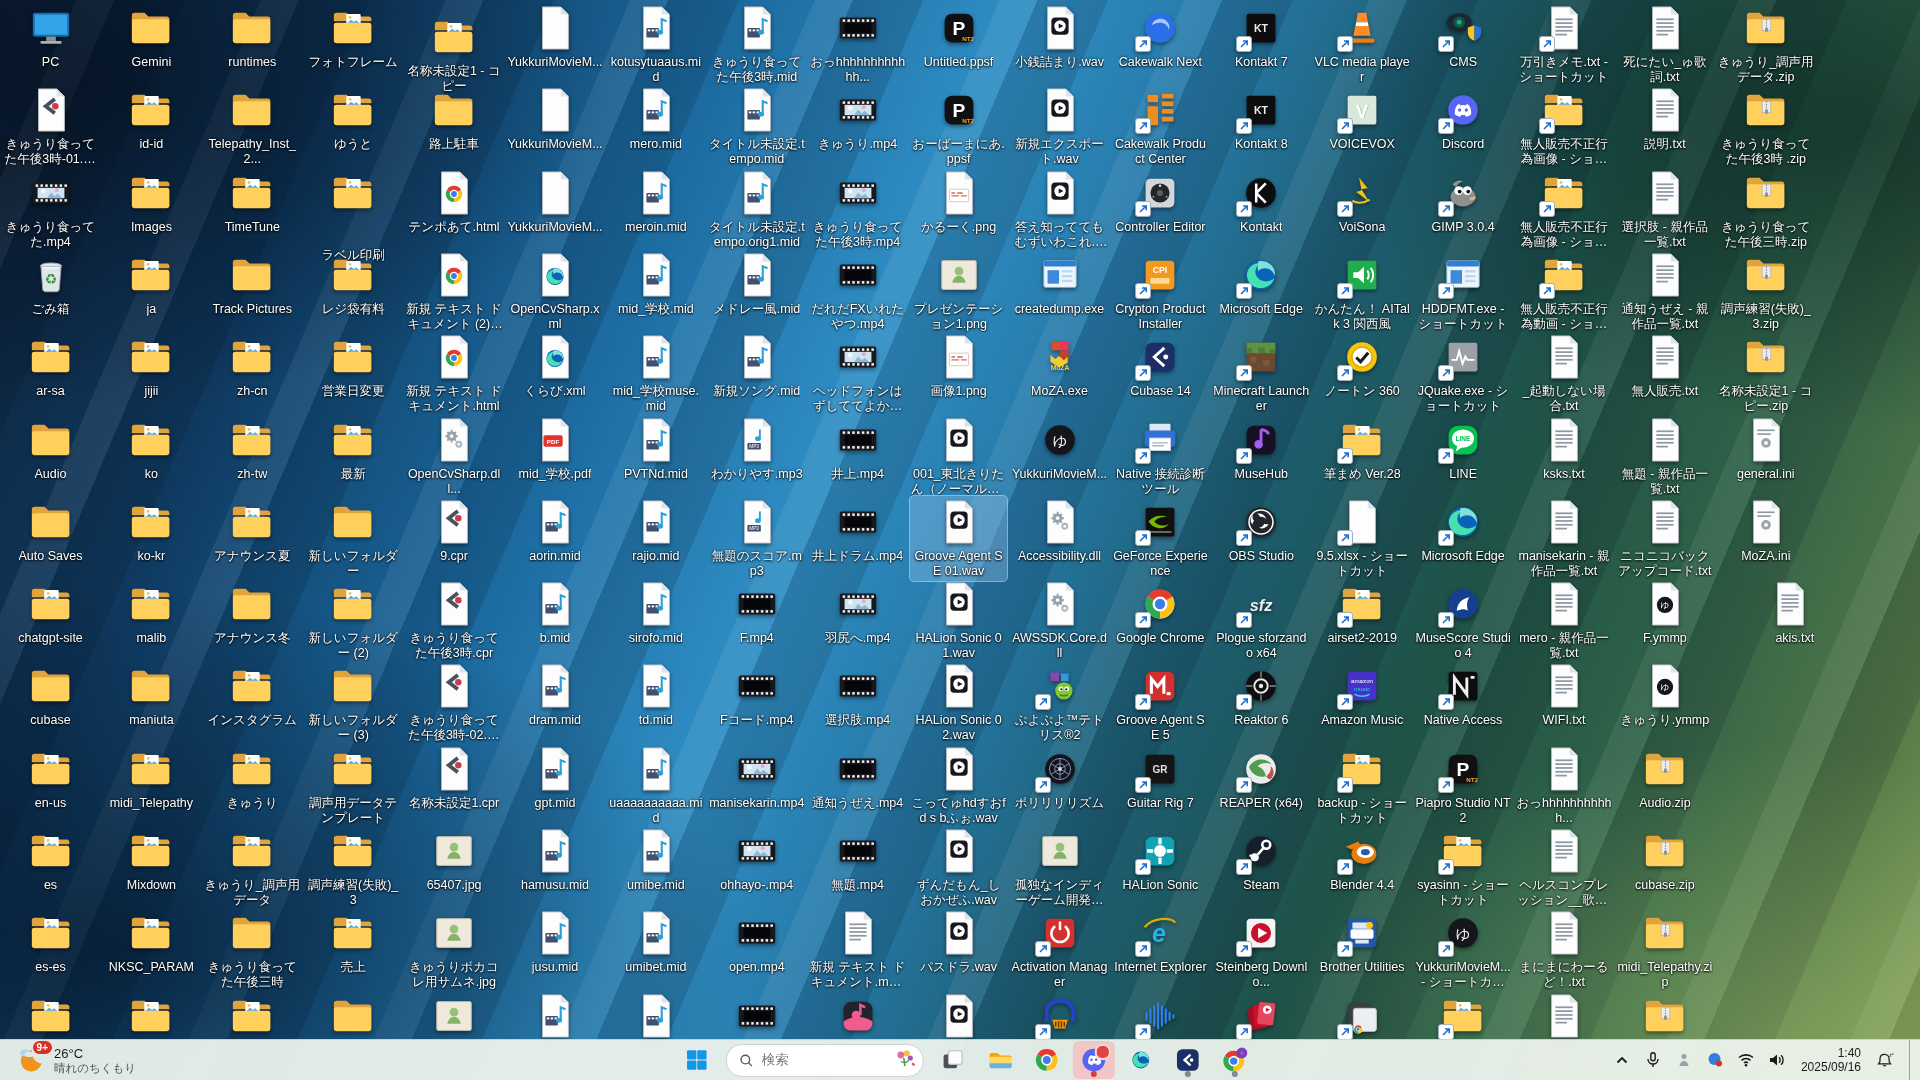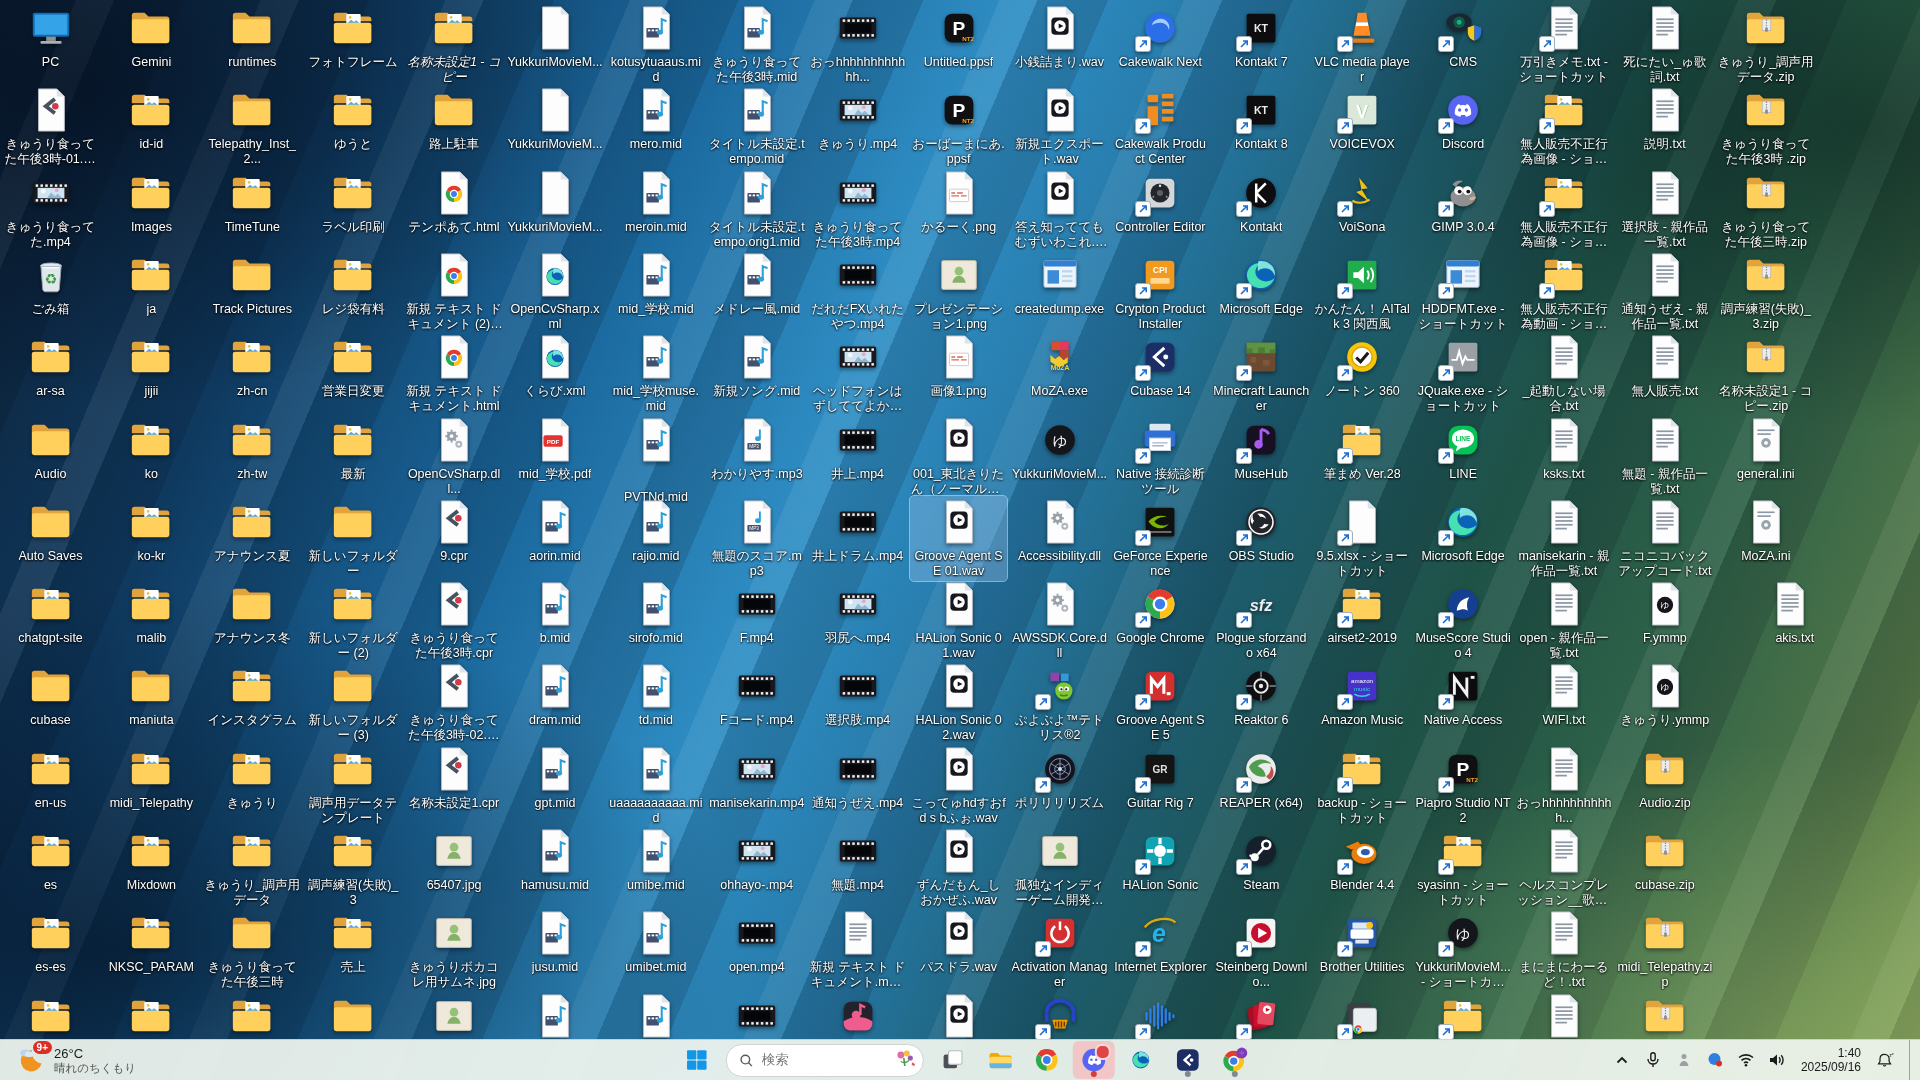--- a/index.html
+++ b/index.html
@@ -85,21 +85,21 @@
           <svg viewBox="0 0 48 48" width="46" height="46">
             <path d="M4 11c0-1.7 1.1-2.8 2.8-2.8h10.4l4.2 3.9h19c1.7 0 2.8 1.1 2.8 2.8v2H4z" fill="#e1a33b"></path>
             <rect x="17" y="9.5" width="15" height="11" rx="1" fill="#fff"></rect>
             <circle cx="21" cy="13" r="1.4" fill="#f2bf3a"></circle>
             <path d="M18 19l4-3.6 3 2.3 2.3-1.7 3.7 3z" fill="#5aa7dc"></path>
             <rect x="4" y="18.5" width="39.2" height="21.5" rx="2.6" fill="#ffd05c"></rect>
           </svg>
         </div>
         <div class="lbl">フォトフレーム</div>
       </div>
-      <div class="tile" style="left: 405.6px; top: 2px; font-style: italic;">
+      <div class="tile" style="left: 405.6px; top: 11px;">
         <div class="ic">
           <svg viewBox="0 0 48 48" width="46" height="46">
             <path d="M4 11c0-1.7 1.1-2.8 2.8-2.8h10.4l4.2 3.9h19c1.7 0 2.8 1.1 2.8 2.8v2H4z" fill="#e1a33b"></path>
             <rect x="17" y="9.5" width="15" height="11" rx="1" fill="#fff"></rect>
             <circle cx="21" cy="13" r="1.4" fill="#f2bf3a"></circle>
             <path d="M18 19l4-3.6 3 2.3 2.3-1.7 3.7 3z" fill="#5aa7dc"></path>
             <rect x="4" y="18.5" width="39.2" height="21.5" rx="2.6" fill="#ffd05c"></rect>
           </svg>
         </div>
         <div class="lbl">名称未設定1 - コピー</div>
@@ -597,21 +597,21 @@
           <svg viewBox="0 0 48 48" width="46" height="46">
             <path d="M4 11c0-1.7 1.1-2.8 2.8-2.8h10.4l4.2 3.9h19c1.7 0 2.8 1.1 2.8 2.8v2H4z" fill="#e1a33b"></path>
             <rect x="17" y="9.5" width="15" height="11" rx="1" fill="#fff"></rect>
             <circle cx="21" cy="13" r="1.4" fill="#f2bf3a"></circle>
             <path d="M18 19l4-3.6 3 2.3 2.3-1.7 3.7 3z" fill="#5aa7dc"></path>
             <rect x="4" y="18.5" width="39.2" height="21.5" rx="2.6" fill="#ffd05c"></rect>
           </svg>
         </div>
         <div class="lbl">TimeTune</div>
       </div>
-      <div class="tile" style="left: 304.7px; top: 166.6px;">
+      <div class="tile" style="left: 304.7px; top: 166.6px; gap: 28px;">
         <div class="ic">
           <svg viewBox="0 0 48 48" width="46" height="46">
             <path d="M4 11c0-1.7 1.1-2.8 2.8-2.8h10.4l4.2 3.9h19c1.7 0 2.8 1.1 2.8 2.8v2H4z" fill="#e1a33b"></path>
             <rect x="17" y="9.5" width="15" height="11" rx="1" fill="#fff"></rect>
             <circle cx="21" cy="13" r="1.4" fill="#f2bf3a"></circle>
             <path d="M18 19l4-3.6 3 2.3 2.3-1.7 3.7 3z" fill="#5aa7dc"></path>
             <rect x="4" y="18.5" width="39.2" height="21.5" rx="2.6" fill="#ffd05c"></rect>
           </svg>
         </div>
         <div class="lbl">ラベル印刷</div>
@@ -1428,21 +1428,21 @@
         <div class="ic">
           <svg viewBox="0 0 48 48" width="46" height="46">
             <path d="M11 2h19l8 8v36H11z" fill="#fdfdfe" stroke="#b6bcc4"></path>
             <path d="M30 2l8 8h-8z" fill="#dde3e8"></path>
             <rect x="12" y="19" width="20" height="12" rx="2" fill="#e5322d"></rect>
             <text x="22" y="27.8" font-size="6.5" fill="#fff" font-family="Liberation Sans,sans-serif" font-weight="bold" text-anchor="middle">PDF</text>
           </svg>
         </div>
         <div class="lbl">mid_学校.pdf</div>
       </div>
-      <div class="tile" style="left: 607.4px; top: 413.5px; gap: 23px;">
+      <div class="tile" style="left: 607.4px; top: 413.5px;">
         <div class="ic">
           <svg viewBox="0 0 48 48" width="46" height="46">
             <path d="M11 2h19l8 8v36H11z" fill="#fdfdfe" stroke="#b6bcc4"></path>
             <path d="M30 2l8 8h-8z" fill="#dde3e8"></path>
             <rect x="14" y="24" width="13" height="10" rx="1" fill="#41506e"></rect>
             <rect x="15.5" y="25.5" width="2.5" height="2" fill="#fff"></rect>
             <rect x="19.5" y="25.5" width="2.5" height="2" fill="#fff"></rect>
             <rect x="23.5" y="25.5" width="2.5" height="2" fill="#fff"></rect>
             <path d="M30 28V15l5 2" stroke="#2da0d8" stroke-width="2.2" fill="none"></path>
             <ellipse cx="28.2" cy="28.5" rx="3.2" ry="2.6" fill="#2da0d8"></ellipse>
@@ -2117,21 +2117,21 @@
             <path d="M30 2l8 8h-8z" fill="#dde3e8"></path>
             <g fill="#8c98a4">
               <rect x="15" y="14" width="18" height="1.8"></rect>
               <rect x="15" y="18" width="18" height="1.8"></rect>
               <rect x="15" y="22" width="18" height="1.8"></rect>
               <rect x="15" y="26" width="18" height="1.8"></rect>
               <rect x="15" y="30" width="12" height="1.8"></rect>
             </g>
           </svg>
         </div>
-        <div class="lbl">open - 親作品一覧.txt</div>
+        <div class="lbl">mero - 親作品一覧.txt</div>
       </div>
       <div class="tile" style="left: 1616.4px; top: 578.1px;">
         <div class="ic">
           <svg viewBox="0 0 48 48" width="46" height="46">
             <path d="M11 2h19l8 8v36H11z" fill="#fdfdfe" stroke="#b6bcc4"></path>
             <path d="M30 2l8 8h-8z" fill="#dde3e8"></path>
             <circle cx="24" cy="25" r="8.5" fill="#15151c"></circle>
             <text x="24" y="28.5" font-size="9" fill="#fff" font-family="Liberation Sans,sans-serif" font-weight="normal" text-anchor="middle">ゆ</text>
           </svg>
         </div>

